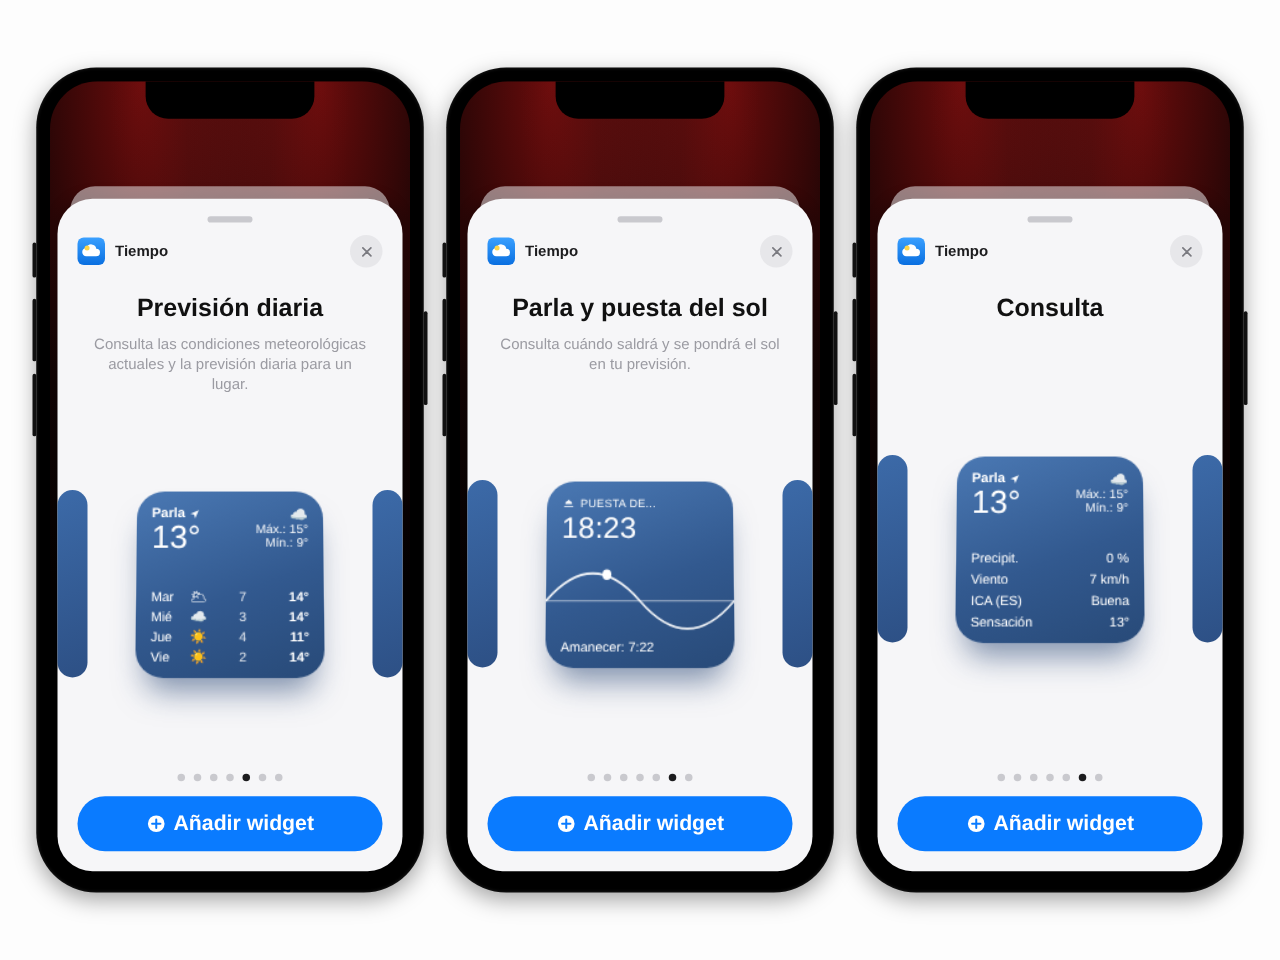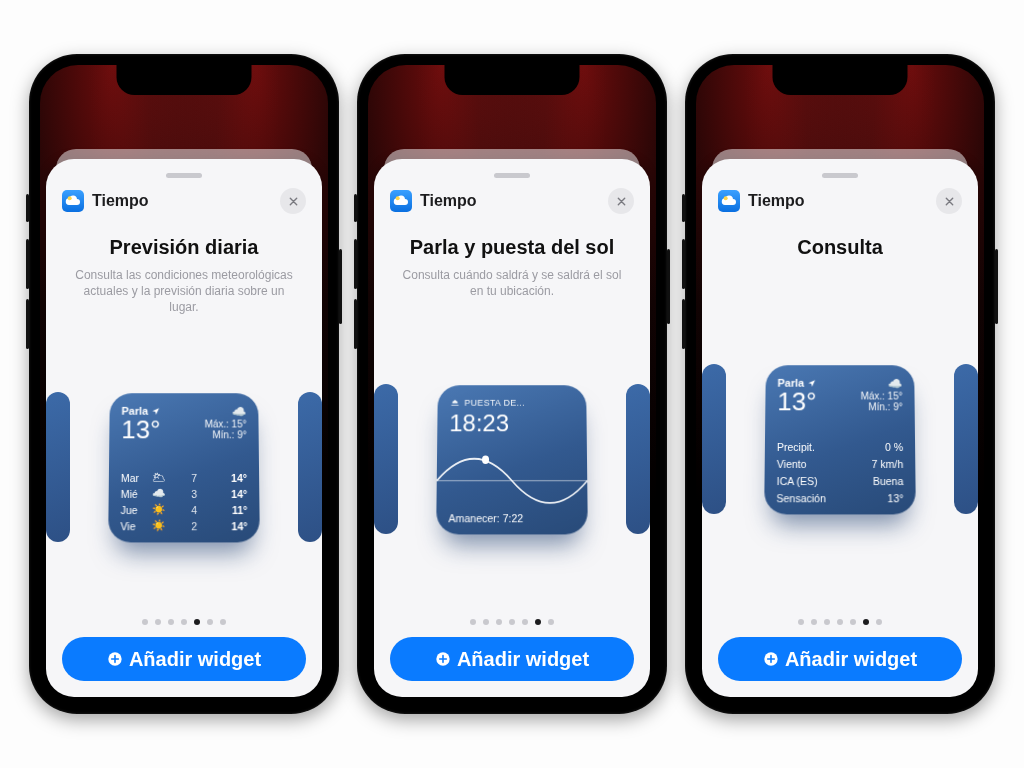--- a/index.html
+++ b/index.html
@@ -14,21 +14,21 @@
     background:radial-gradient(ellipse at 25% 0%,#6a0c0c 0%,#120404 35%,#000 55%) ,
                radial-gradient(ellipse at 75% 0%,#6a0c0c 0%,#120404 35%,#000 55%);
     background-blend-mode:screen;}
   .notch{position:absolute;top:0;left:50%;transform:translateX(-50%);width:135px;height:30px;background:#000;border-bottom-left-radius:18px;border-bottom-right-radius:18px;z-index:5;}
   .sheet{position:absolute;left:6px;right:6px;bottom:6px;top:94px;border-radius:28px;background:#f6f6f8;box-shadow:0 -2px 10px rgba(0,0,0,.25);padding:14px 16px 16px;box-sizing:border-box;display:flex;flex-direction:column;}
   .sheet::before{content:"";position:absolute;left:10px;right:10px;top:-10px;height:20px;border-top-left-radius:22px;border-top-right-radius:22px;background:rgba(246,246,248,.5);}
   .grab{width:36px;height:5px;border-radius:3px;background:#c9c9ce;margin:0 auto 10px;}
   .hdr{display:flex;align-items:center;gap:8px;}
   .appicon{width:22px;height:22px;border-radius:5px;background:linear-gradient(180deg,#3aa0ff 0%,#0a6fe0 100%);display:flex;align-items:center;justify-content:center;}
   .appicon svg{width:16px;height:16px;}
-  .appname{font-size:16px;font-weight:600;color:#1c1c1e;}
+  .appname{font-size:12px;font-weight:600;color:#1c1c1e;}
   .close{margin-left:auto;width:26px;height:26px;border-radius:50%;background:#e7e7ea;display:flex;align-items:center;justify-content:center;color:#7a7a80;}
   .close svg{width:11px;height:11px;}
   .title{margin-top:22px;text-align:center;font-size:20px;font-weight:700;color:#111;}
   .desc{margin-top:8px;text-align:center;font-size:12px;line-height:1.35;color:#9b9ba2;padding:0 10px;}
   .carousel{flex:1;display:flex;align-items:center;justify-content:center;position:relative;}
   .peek{position:absolute;top:50%;width:24px;height:150px;border-radius:12px;background:linear-gradient(160deg,#3c6aa8,#2d5085);transform:translateY(-50%);}
   .peek.l{left:-16px;}
   .peek.r{right:-16px;}
   .widget{width:150px;height:150px;border-radius:22px;color:#fff;
     background:linear-gradient(160deg,#4a78b3 0%,#32598f 55%,#284a78 100%);
@@ -49,21 +49,21 @@
   .sun-lbl{font-size:9px;letter-spacing:.3px;opacity:.95;display:flex;align-items:center;gap:4px;}
   .sun-time{font-size:24px;font-weight:400;margin-top:2px;}
   .sun-curve{flex:1;position:relative;margin:6px -12px;}
   .sun-curve svg{width:100%;height:100%;}
   .sun-rise{font-size:10.5px;}
   .det-rows{margin-top:auto;display:flex;flex-direction:column;gap:5px;font-size:10.5px;}
   .det-row{display:flex;justify-content:space-between;}
   .dots{display:flex;justify-content:center;gap:7px;margin-bottom:12px;}
   .dot{width:6px;height:6px;border-radius:50%;background:#c9c9ce;}
   .dot.on{background:#1c1c1e;}
-  .addbtn{height:44px;border-radius:22px;background:#0a7bff;color:#fff;display:flex;align-items:center;justify-content:center;gap:6px;font-size:20px;font-weight:600;}
+  .addbtn{height:44px;border-radius:22px;background:#0a7bff;color:#fff;display:flex;align-items:center;justify-content:center;gap:6px;font-size:17px;font-weight:600;}
   .addbtn svg{width:16px;height:16px;}
 </style>
 </head>
 <body>
 
 <div class="stage" id="stage">
     <div class="phone">
       <div class="btn-side btn-l1"></div>
       <div class="btn-side btn-l2"></div>
       <div class="btn-side btn-l3"></div>
@@ -80,21 +80,21 @@
               </svg>
             </div>
             <div class="appname">Tiempo</div>
             <div class="close">
               <svg viewBox="0 0 24 24">
                 <path stroke="currentColor" stroke-width="3" stroke-linecap="round" d="M5 5l14 14M19 5L5 19"></path>
               </svg>
             </div>
           </div>
           <div class="title">Previsión diaria</div>
-          <div class="desc">Consulta las condiciones meteorológicas actuales y la previsión diaria sobre un lugar.</div>
+          <div class="desc">Consulta las condiciones meteorológicas actuales y la previsión diaria para un lugar.</div>
           <div class="carousel">
             <div class="peek l"></div>
             <div class="widget">
               <div class="w-top">
                 <div>
                   <div class="w-loc">
                     <span>Parla</span>
                     <svg width="9" height="9" viewBox="0 0 24 24">
                       <path fill="#fff" d="M3 11l18-8-8 18-2-8-8-2z"></path>
                     </svg>
@@ -172,21 +172,21 @@
               </svg>
             </div>
             <div class="appname">Tiempo</div>
             <div class="close">
               <svg viewBox="0 0 24 24">
                 <path stroke="currentColor" stroke-width="3" stroke-linecap="round" d="M5 5l14 14M19 5L5 19"></path>
               </svg>
             </div>
           </div>
           <div class="title">Parla y puesta del sol</div>
-          <div class="desc">Consulta cuándo saldrá y se saldrá el sol en tu ubicación.</div>
+          <div class="desc">Consulta cuándo saldrá y se pondrá el sol en tu previsión.</div>
           <div class="carousel">
             <div class="peek l"></div>
             <div class="widget">
               <div class="sun-lbl">
                 <svg width="11" height="11" viewBox="0 0 24 24">
                   <path fill="#fff" d="M4 18h16v1.5H4zM12 6l3 3h-2v4h-2V9H9zM6 14a6 6 0 0 1 12 0H6z"></path>
                 </svg>
                 <span>PUESTA DE...</span>
               </div>
               <div class="sun-time">18:23</div>

